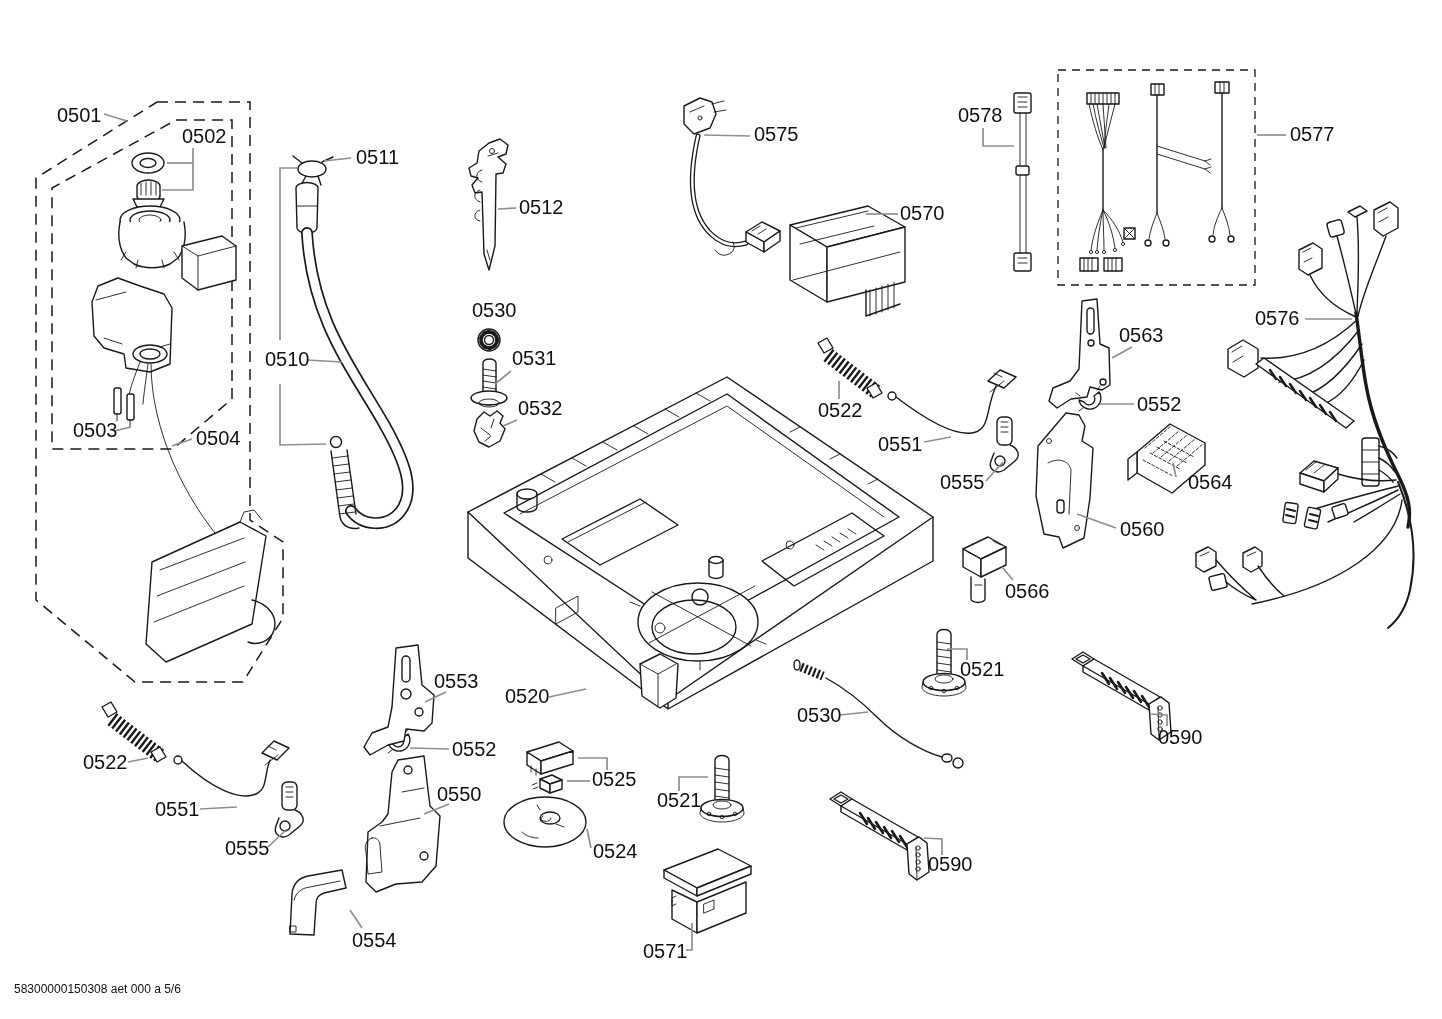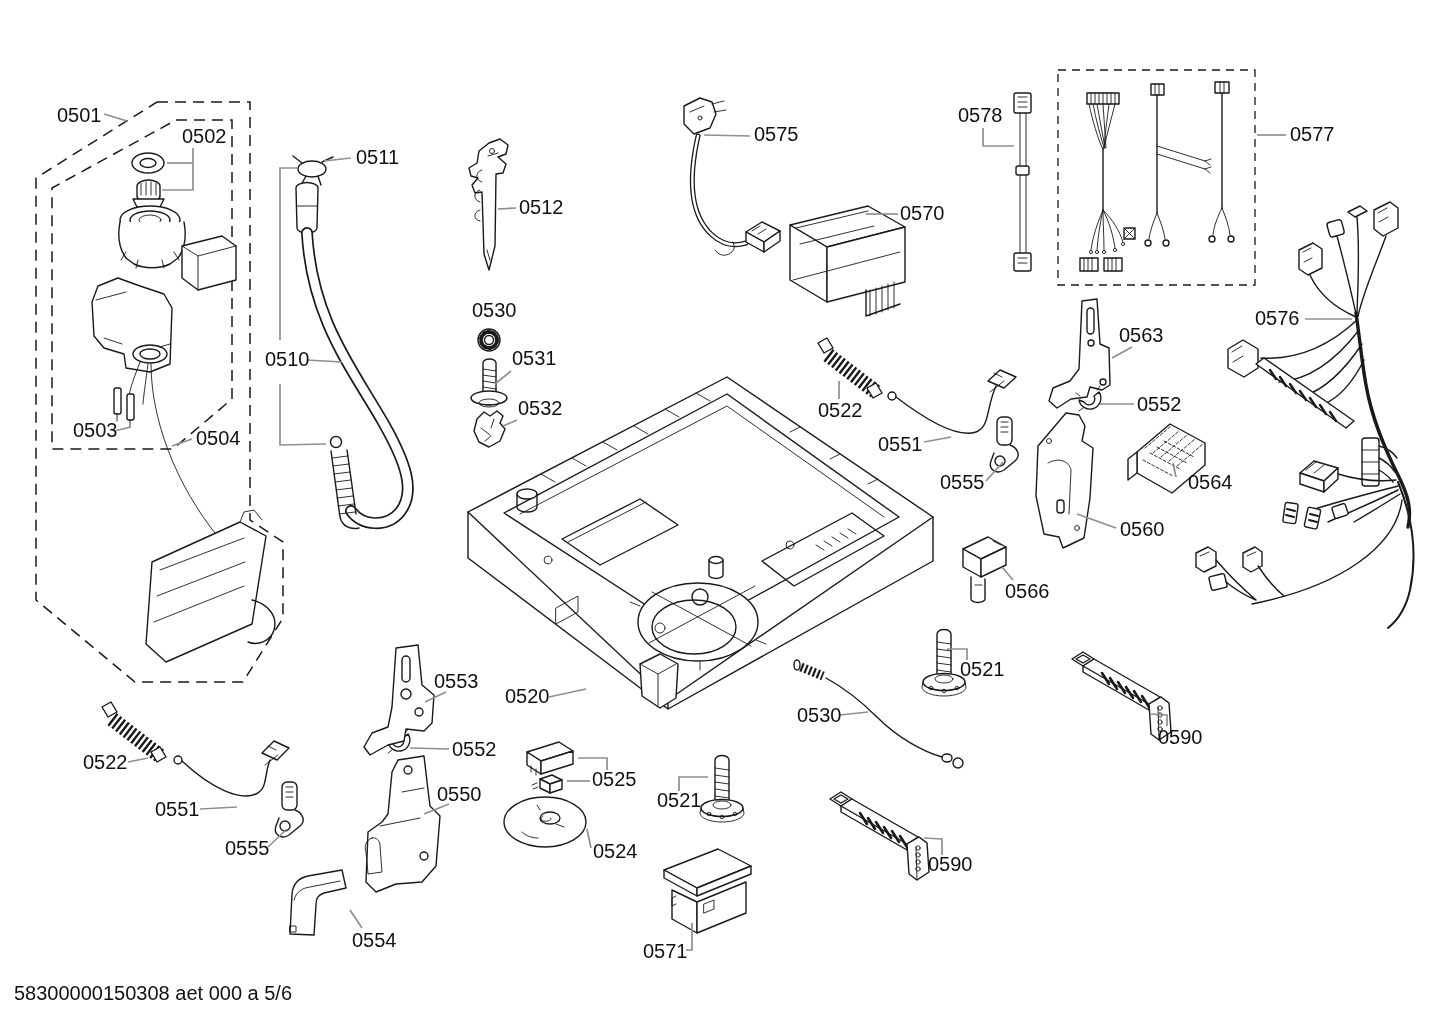--- a/index.html
+++ b/index.html
@@ -8,21 +8,21 @@
     background:#ffffff; font-family:"Liberation Sans", sans-serif;
   }
   svg { position:absolute; left:0; top:0; }
   .ln   { fill:none; stroke:#1a1a1a; stroke-width:1.4; stroke-linecap:round; stroke-linejoin:round; }
   .thin { stroke-width:0.9; }
   .fw   { fill:#ffffff; stroke:#1a1a1a; stroke-width:1.4; stroke-linejoin:round; stroke-linecap:round; }
   .dash { fill:none; stroke:#1a1a1a; stroke-width:1.5; stroke-dasharray:11 7; }
   .dash2{ fill:none; stroke:#1a1a1a; stroke-width:1.3; stroke-dasharray:8 6; }
   .leader { fill:none; stroke:#8f8f8f; stroke-width:1.7; }
   .plabel { font-family:"Liberation Sans", sans-serif; font-size:20px; fill:#111111; }
-  #footer { position:absolute; left:14px; top:982px; font-size:20px; color:#111111; }
+  #footer { position:absolute; left:14px; top:982px; font-size:12px; color:#111111; }
 </style>
 </head>
 <body>
 
 <svg id="diagram" width="1442" height="1019" viewBox="0 0 1442 1019">
 
   <defs>
     <g id="screw">
       <path class="fw" d="M-7 4 a7 4.5 0 0 1 14 0 v44 h-14 z"></path>
       <path class="ln thin" d="M-7 12 l14 2 M-7 19 l14 2 M-7 26 l14 2 M-7 33 l14 2 M-7 40 l14 2"></path>

